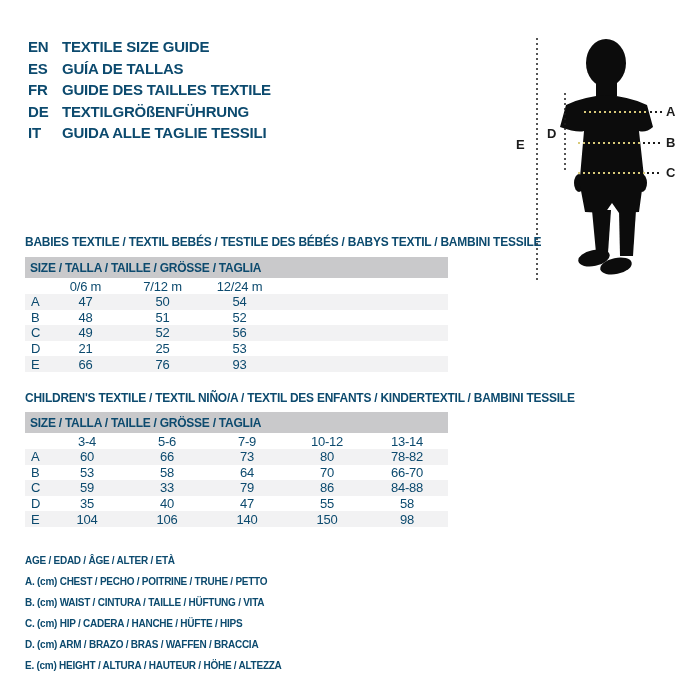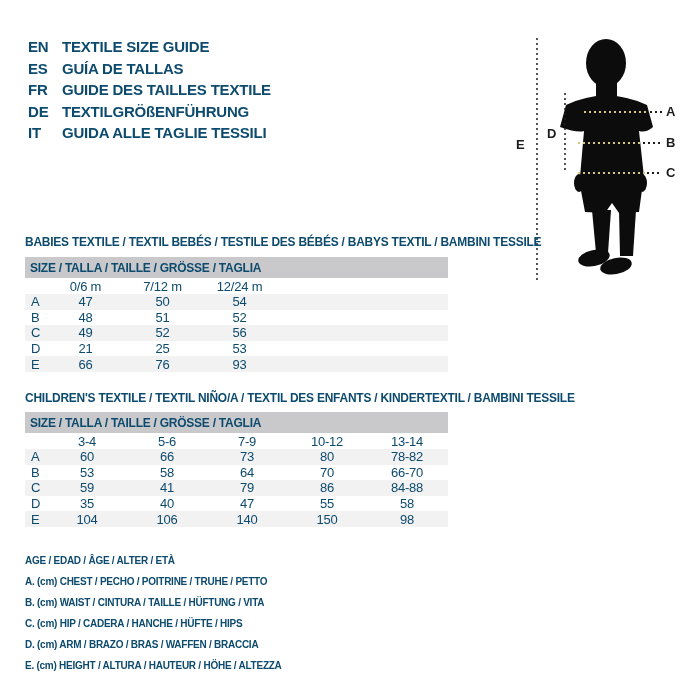--- a/index.html
+++ b/index.html
@@ -163,21 +163,21 @@
       <span class="cell-label">B</span>
       <span class="cell">53</span>
       <span class="cell">58</span>
       <span class="cell">64</span>
       <span class="cell">70</span>
       <span class="cell">66-70</span>
     </div>
     <div class="tbl-row striped">
       <span class="cell-label">C</span>
       <span class="cell">59</span>
-      <span class="cell">41</span>
+      <span class="cell">33</span>
       <span class="cell">79</span>
       <span class="cell">86</span>
       <span class="cell">84-88</span>
     </div>
     <div class="tbl-row">
       <span class="cell-label">D</span>
       <span class="cell">35</span>
       <span class="cell">40</span>
       <span class="cell">47</span>
       <span class="cell">55</span>

